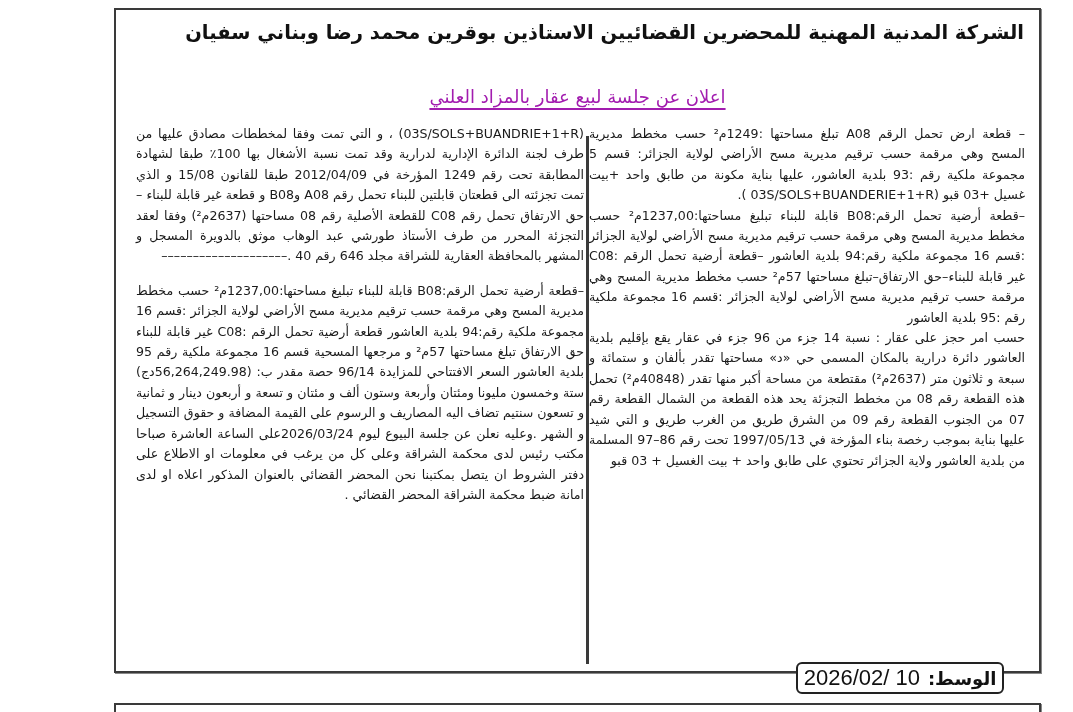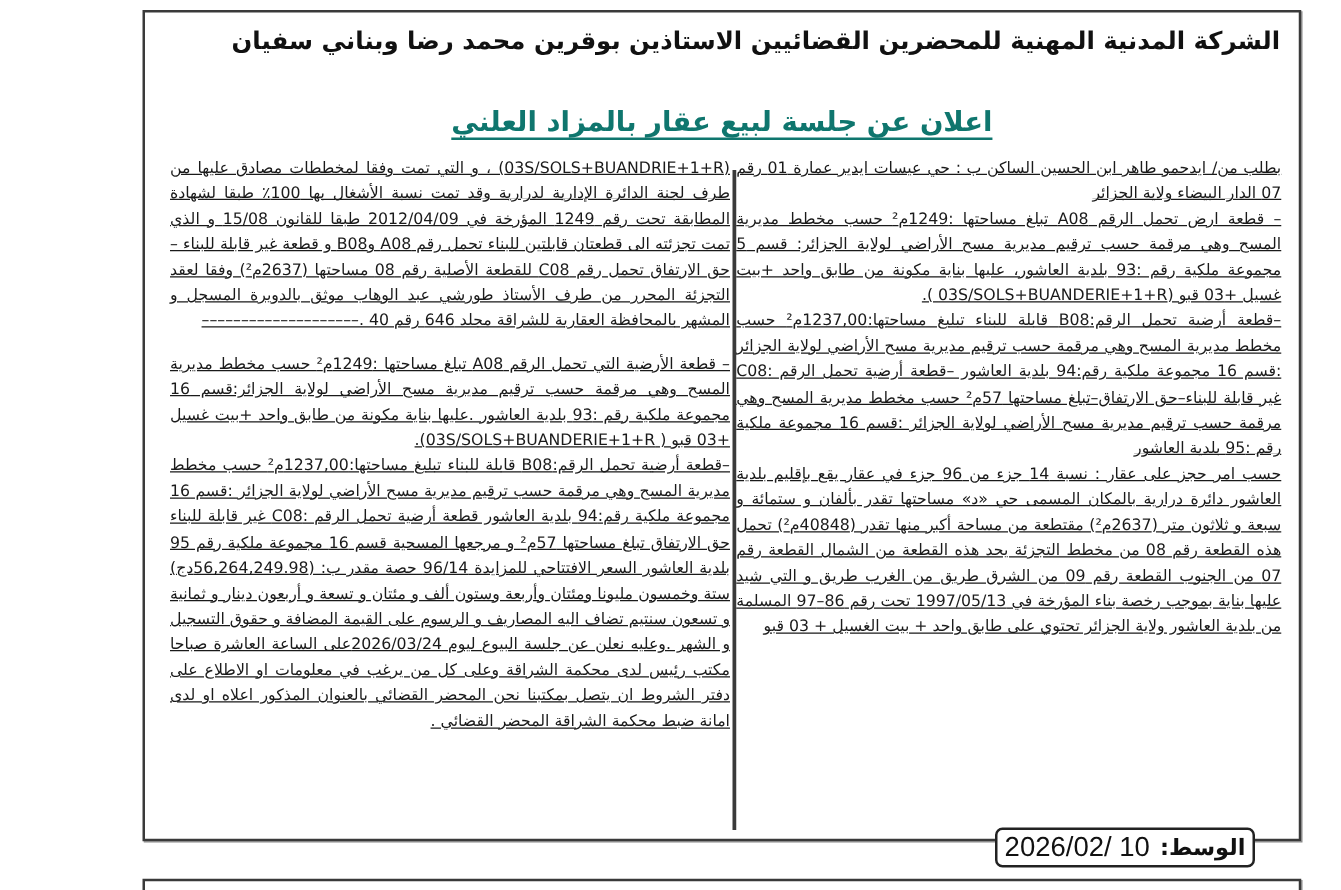--- a/index.html
+++ b/index.html
@@ -3,55 +3,53 @@
 <meta charset="utf-8">
 <style>
   html, body { margin: 0; padding: 0; background: #ffffff; }
   body { width: 1073px; height: 712px; position: relative; overflow: hidden; font-family: "DejaVu Sans", sans-serif; color: #1a1a1a; }
   .frame { position: absolute; left: 114px; top: 8px; width: 923px; height: 661px; border: 2px solid #3a3a3a; box-shadow: 1px 1px 0 #888; background: #fff; }
   .frame2 { position: absolute; left: 114px; top: 703px; width: 923px; height: 30px; border: 2px solid #3a3a3a; box-shadow: 1px 1px 0 #888; background: #fff; }
   .header { position: absolute; left: 0; right: 0; top: 8px; direction: rtl; text-align: right; padding: 0 15px; }
   .hline { font-weight: bold; font-size: 19.5px; line-height: 30px; white-space: nowrap; color: #111; }
   .hline .num { font-family: "Liberation Serif", serif; font-weight: normal; font-size: 22px; }
   .title { position: absolute; top: 76px; left: 0; right: 0; text-align: center; direction: rtl; }
-  .title span { font-weight: bold; font-size: 22px; text-decoration: underline; text-underline-offset: 5px; text-decoration-thickness: 2px; color: #0f766e; }
+  .title span { font-weight: normal; font-size: 18px; text-decoration: underline; text-underline-offset: 5px; text-decoration-thickness: 2px; color: #a21caf; }
   .col { position: absolute; top: 114px; direction: rtl; text-align: justify; font-size: 12.6px; line-height: 20.4px; color: #1a1a1a; }
   .col-right { right: 14px; width: 436px; }
   .col-left { left: 20px; width: 448px; }
-  .col p { margin: 0; text-decoration: underline; }
+  .col p { margin: 0; }
   .col .gap { height: 14px; }
   .divider { position: absolute; left: 470px; top: 126px; width: 3px; height: 528px; background: #3a3a3a; }
   .date-badge { position: absolute; left: 796px; top: 662px; width: 204px; height: 28px; border: 2.5px solid #222; border-radius: 6px; background: #fff; direction: rtl; display: flex; align-items: center; justify-content: center; gap: 8px; }
   .date-label { font-weight: bold; font-size: 18px; color: #111; }
   .date-value { font-family: Liberation Sans, sans-serif; font-size: 22px; color: #111; direction: ltr; }
 </style>
 </head>
 <body>
 
 <div class="frame">
   <div class="header">
     <div class="hline">الشركة المدنية المهنية للمحضرين القضائيين الاستاذين بوقرين محمد رضا وبناني سفيان</div>
   </div>
   <div class="title">
     <span>اعلان عن جلسة لبيع عقار بالمزاد العلني</span>
   </div>
 
   <div class="col col-right">
-    <p>بطلب من/ ايدحمو طاهر ابن الحسين الساكن ب : حي عيسات ايدير عمارة 01 رقم 07 الدار البيضاء ولاية الجزائر</p>
     <p>– قطعة ارض تحمل الرقم A08 تبلغ مساحتها :1249م² حسب مخطط مديرية المسح وهي مرقمة حسب ترقيم مديرية مسح الأراضي لولاية الجزائر: قسم 5 مجموعة ملكية رقم :93 بلدية العاشور، عليها بناية مكونة من طابق واحد +بيت غسيل +03 قبو (03S/SOLS+BUANDERIE+1+R ).</p>
     <p>–قطعة أرضية تحمل الرقم:B08 قابلة للبناء تبليغ مساحتها:1237,00م² حسب مخطط مديرية المسح وهي مرقمة حسب ترقيم مديرية مسح الأراضي لولاية الجزائر :قسم 16 مجموعة ملكية رقم:94 بلدية العاشور –قطعة أرضية تحمل الرقم :C08 غير قابلة للبناء–حق الارتفاق–تبلغ مساحتها 57م² حسب مخطط مديرية المسح وهي مرقمة حسب ترقيم مديرية مسح الأراضي لولاية الجزائر :قسم 16 مجموعة ملكية رقم :95 بلدية العاشور</p>
     <p>حسب امر حجز على عقار : نسبة 14 جزء من 96 جزء في عقار يقع بإقليم بلدية العاشور دائرة درارية بالمكان المسمى حي «د» مساحتها تقدر بألفان و ستمائة و سبعة و ثلاثون متر (2637م²) مقتطعة من مساحة أكبر منها تقدر (40848م²) تحمل هذه القطعة رقم 08 من مخطط التجزئة يحد هذه القطعة من الشمال القطعة رقم 07 من الجنوب القطعة رقم 09 من الشرق طريق من الغرب طريق و التي شيد عليها بناية بموجب رخصة بناء المؤرخة في 1997/05/13 تحت رقم 86–97  المسلمة من بلدية العاشور ولاية الجزائر تحتوي على طابق واحد + بيت الغسيل + 03 قبو</p>
   </div>
 
   <div class="divider"></div>
 
   <div class="col col-left">
     <p>(03S/SOLS+BUANDRIE+1+R) ، و التي تمت وفقا لمخططات مصادق عليها من طرف لجنة الدائرة الإدارية لدرارية وقد تمت نسبة الأشغال بها 100٪ طبقا لشهادة المطابقة تحت رقم 1249 المؤرخة في 2012/04/09 طبقا للقانون 15/08 و الذي تمت تجزئته الى قطعتان قابلتين للبناء تحمل رقم A08  وB08 و قطعة غير قابلة للبناء – حق الارتفاق تحمل رقم C08 للقطعة الأصلية رقم 08 مساحتها (2637م²) وفقا لعقد التجزئة المحرر من طرف الأستاذ طورشي عبد الوهاب موثق بالدويرة المسجل و المشهر بالمحافظة العقارية للشراقة مجلد 646 رقم 40 .––––––––––––––––––––</p>
     <div class="gap"></div>
-    <p>– قطعة الأرضية التي تحمل الرقم A08 تبلغ مساحتها :1249م² حسب مخطط مديرية المسح وهي مرقمة حسب ترقيم مديرية مسح الأراضي لولاية الجزائر:قسم 16 مجموعة ملكية رقم :93 بلدية العاشور .عليها بناية مكونة من طابق واحد +بيت غسيل +03 قبو ( 03S/SOLS+BUANDERIE+1+R).</p>
     <p>–قطعة أرضية تحمل الرقم:B08 قابلة للبناء تبليغ مساحتها:1237,00م² حسب مخطط مديرية المسح وهي مرقمة حسب ترقيم مديرية مسح الأراضي لولاية الجزائر :قسم 16 مجموعة ملكية رقم:94 بلدية العاشور قطعة أرضية تحمل الرقم :C08 غير قابلة للبناء حق الارتفاق تبلغ مساحتها 57م² و مرجعها المسحية قسم 16 مجموعة ملكية رقم 95 بلدية العاشور السعر الافتتاحي للمزايدة 96/14 حصة مقدر ب: (56,264,249.98دج) ستة وخمسون مليونا ومئتان وأربعة وستون ألف و مئتان و تسعة و أربعون دينار و ثمانية و تسعون سنتيم تضاف اليه المصاريف و الرسوم على القيمة المضافة و حقوق التسجيل و الشهر .وعليه نعلن عن جلسة البيوع ليوم 2026/03/24على الساعة العاشرة صباحا مكتب رئيس لدى محكمة الشراقة  وعلى كل من يرغب في معلومات او الاطلاع على دفتر الشروط ان يتصل بمكتبنا نحن المحضر القضائي بالعنوان المذكور اعلاه او لدى امانة ضبط  محكمة الشراقة  المحضر القضائي .</p>
   </div>
 </div>
 
 <div class="date-badge">
   <span class="date-label">الوسط:</span>
   <span class="date-value">2026/02/ 10</span>
 </div>
 
 <div class="frame2"></div>

